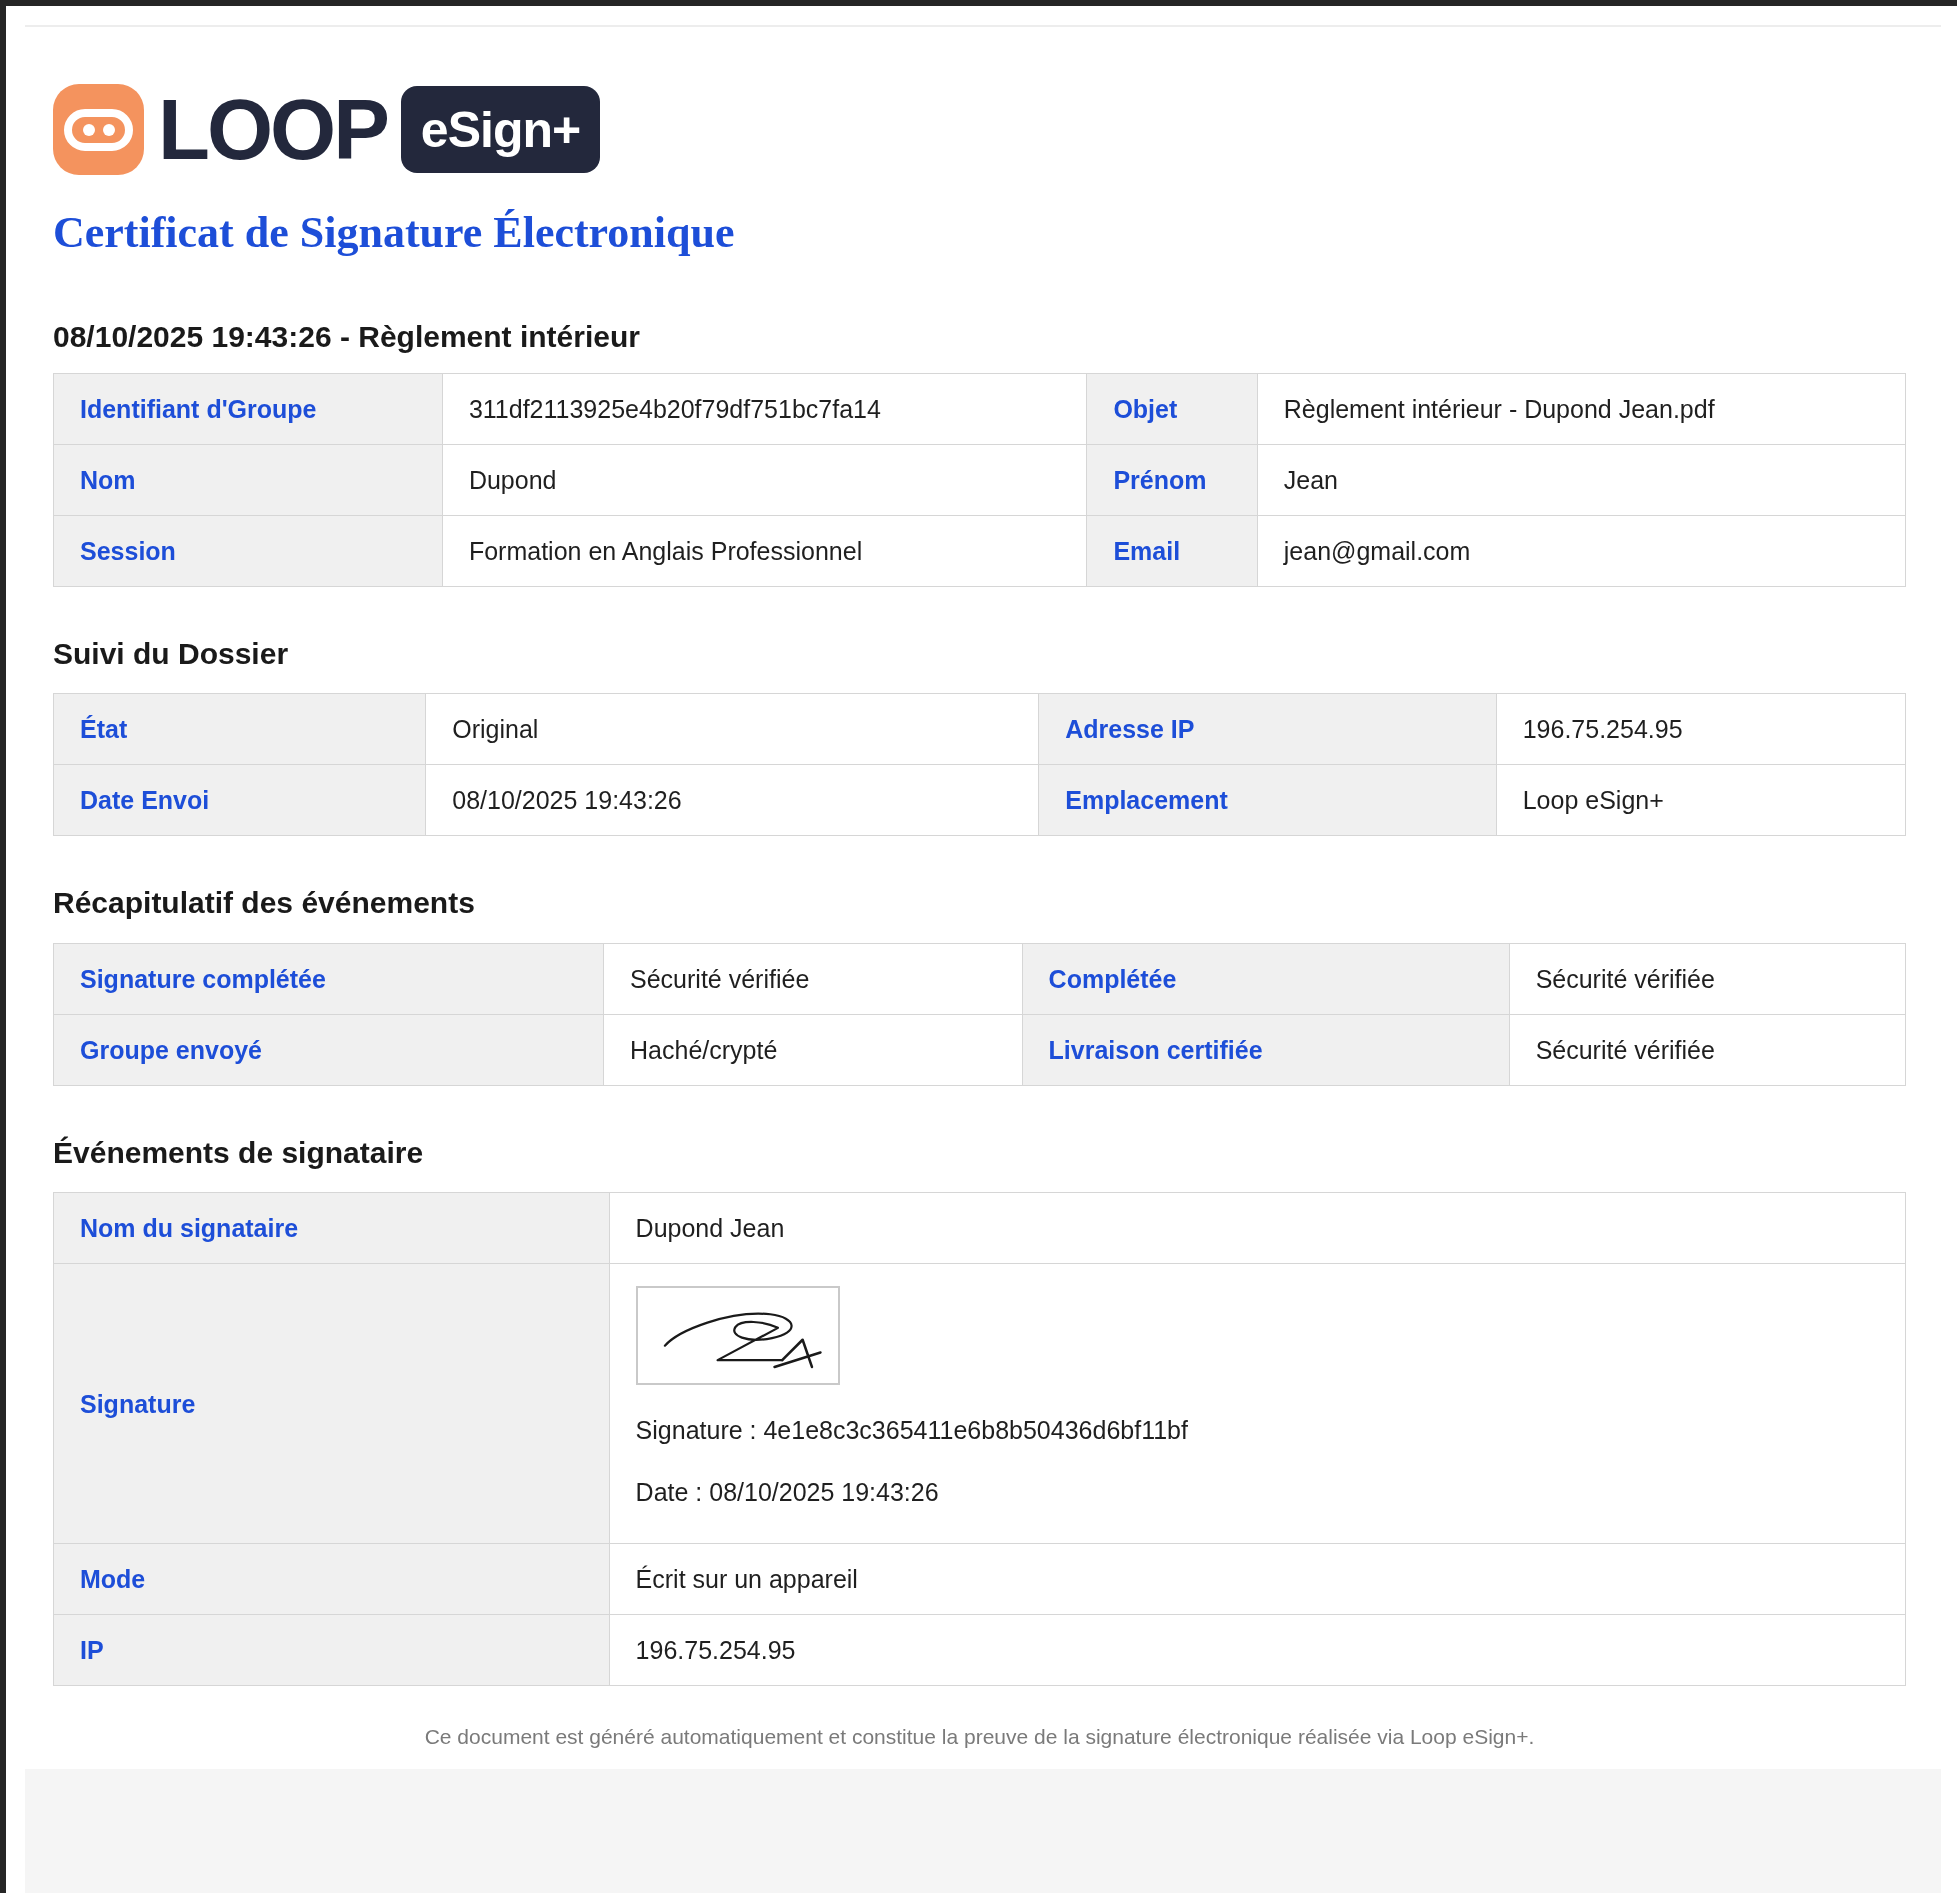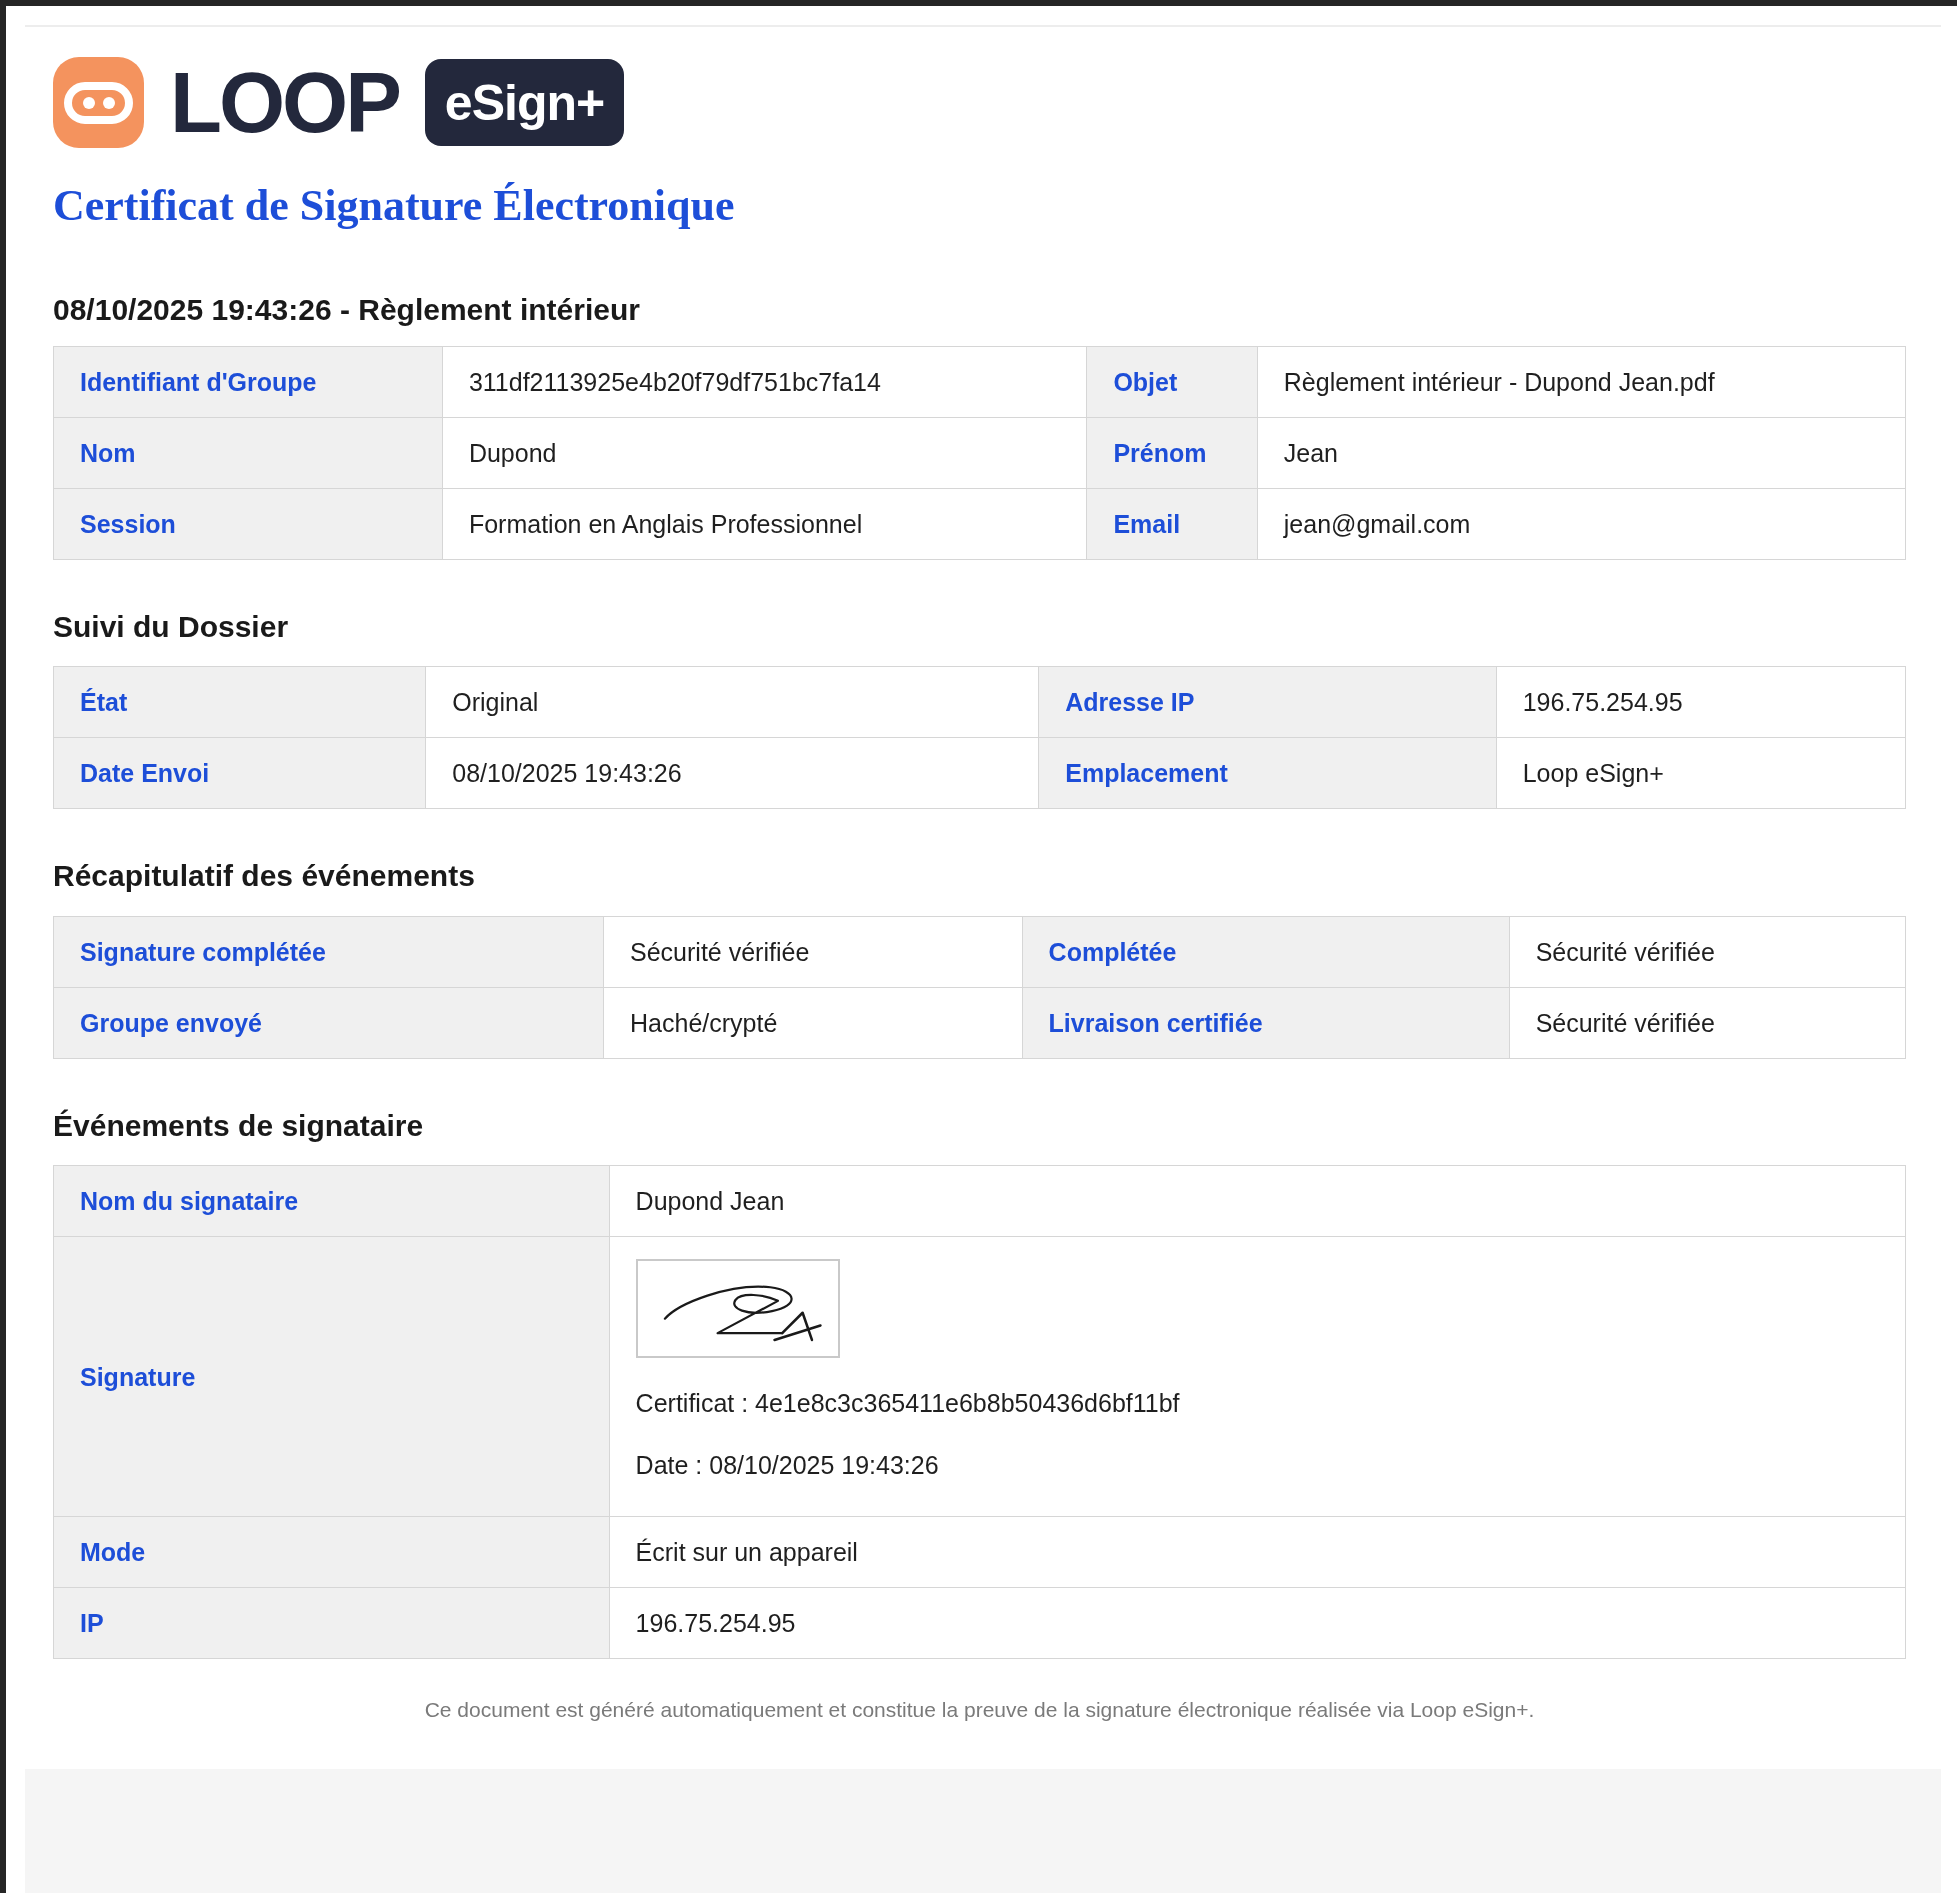--- a/index.html
+++ b/index.html
@@ -13,21 +13,21 @@
     position: relative;
     overflow: hidden;
   }
   .edge-top  { position: absolute; top: 0; left: 0; width: 100%; height: 6px; background: #262626; z-index: 5; }
   .edge-left { position: absolute; top: 0; left: 0; width: 6px; height: 100%; background: #262626; z-index: 5; }
   .hairline  { position: absolute; top: 25px; left: 25px; width: 1916px; height: 2px; background: #ededed; }
 
   .content { padding: 0 51px 0 53px; }
 
   
-  .logo-row { display: flex; align-items: center; gap: 26px; margin-top: 57px; height: 91px; }
+  .logo-row { display: flex; align-items: center; gap: 14px; margin-top: 84px; height: 91px; }
   .logo-icon {
     width: 91px; height: 91px; flex: 0 0 91px;
     background: #F4935E; border-radius: 26px;
     display: flex; align-items: center; justify-content: center;
   }
   .logo-pill {
     width: 69px; height: 42px;
     border: 8px solid #ffffff; border-radius: 24px;
     display: flex; align-items: center; justify-content: center; gap: 8px;
   }
@@ -218,21 +218,21 @@
     <tr>
       <td class="lbl">Signature</td>
       <td>
         <div class="sig-cell-inner">
           <div class="sig-box">
             <svg width="170" height="85" viewBox="0 0 200 100">
               <path d="M14,62 C30,44 90,20 138,25 C170,29 172,47 140,53 C110,59 90,50 97,40 C104,31 130,33 147,41 L76,79 L152,79" fill="none" stroke="#1a1a1a" stroke-width="2.6" stroke-linecap="round" stroke-linejoin="round"></path>
               <path d="M152,79 L176,55 L187,87 M143,87 L197,70" fill="none" stroke="#1a1a1a" stroke-width="3" stroke-linecap="round" stroke-linejoin="round"></path>
             </svg>
           </div>
-          <div class="sig-line">Certificat : 4e1e8c3c365411e6b8b50436d6bf11bf</div>
+          <div class="sig-line">Signature : 4e1e8c3c365411e6b8b50436d6bf11bf</div>
           <div class="sig-date">Date : 08/10/2025 19:43:26</div>
         </div>
       </td>
     </tr>
     <tr>
       <td class="lbl">Mode</td>
       <td>Écrit sur un appareil</td>
     </tr>
     <tr>
       <td class="lbl">IP</td>

